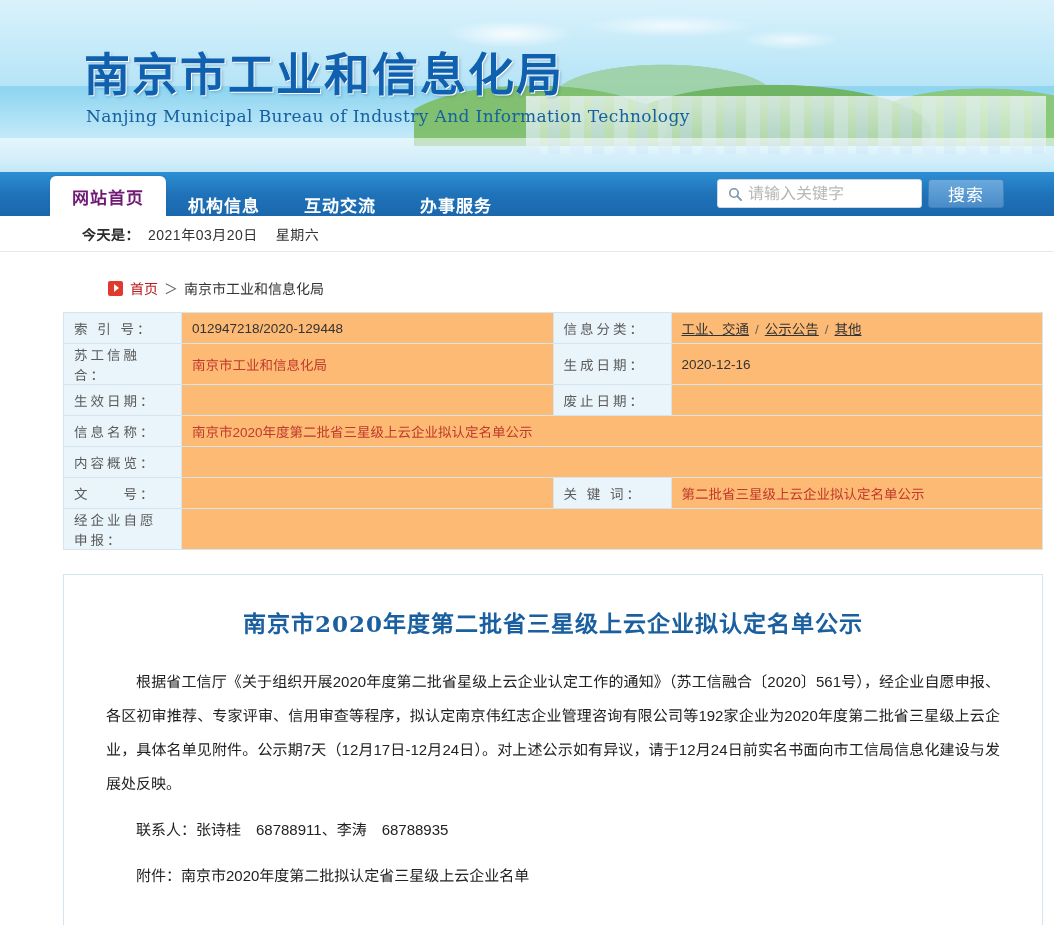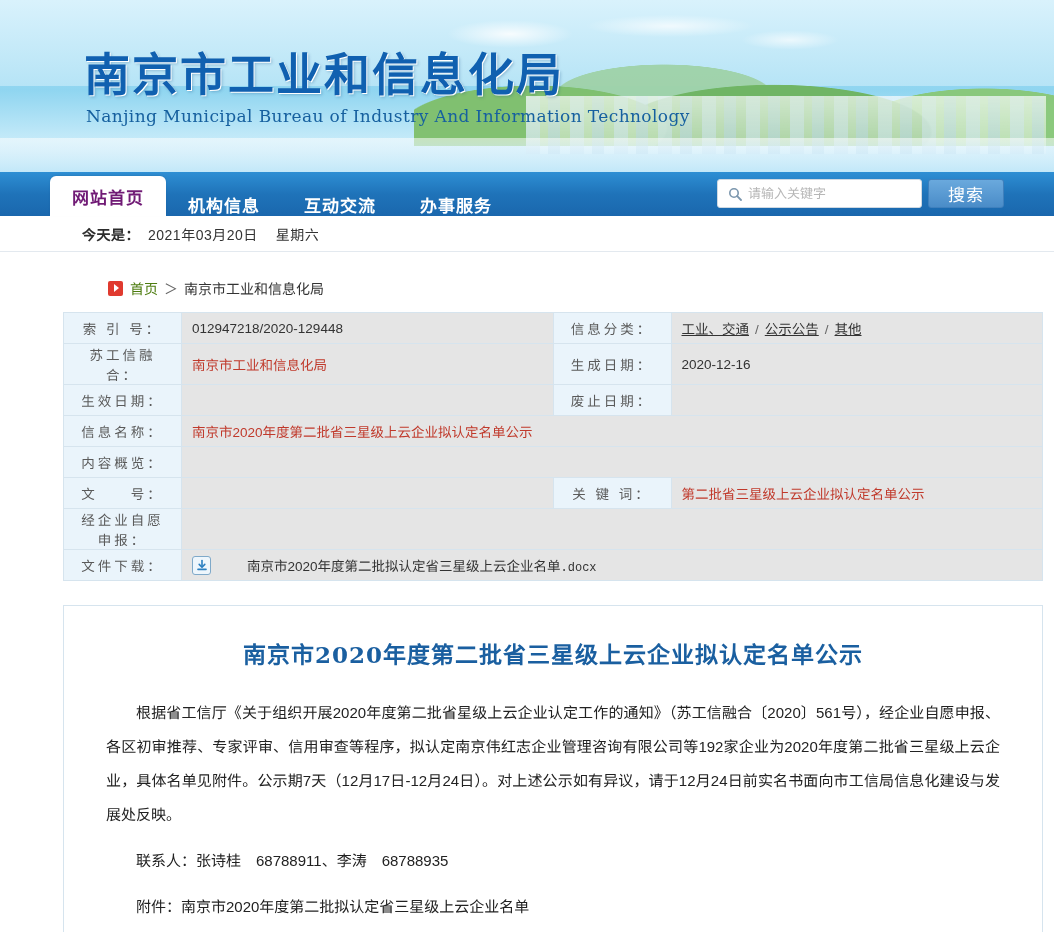--- a/index.html
+++ b/index.html
@@ -114,21 +114,21 @@
     border-radius: 3px;
     display: flex; align-items: center;
   }
   .search-icon {
     width: 22px; margin-left: 6px;
     display: flex; align-items: center; justify-content: center;
   }
   .search-field input {
     border: 0; outline: 0;
     height: 25px; width: 160px;
-    font-size: 13px; color: #333;
+    font-size: 16px; color: #333;
     font-family: "Liberation Sans", sans-serif;
   }
   .search-field input::placeholder { color: #b7b7b7; }
   .search-btn {
     margin-left: 6px;
     width: 76px; height: 29px;
     background: linear-gradient(180deg,#6aa9dd,#4a8cc8);
     border: 1px solid #3f80bd;
     border-radius: 3px;
     color: #fff; font-size: 17px;
@@ -168,47 +168,46 @@
     margin-right: 7px;
     display: inline-flex; align-items: center; justify-content: center;
   }
   .crumb .home-icon span {
     width: 0; height: 0;
     border-left: 5px solid #ffffff;
     border-top: 4px solid transparent;
     border-bottom: 4px solid transparent;
     margin-left: 1px;
   }
-  .crumb a { color: #4d7c0f; text-decoration: none; cursor: pointer; }
+  .crumb a { color: #b91c1c; text-decoration: none; cursor: pointer; }
   .crumb .sep { margin: 0 6px; color: #666; }
 
   
   .info-wrap { width: 980px; margin: 4px auto 0; padding-left: 26px; }
   table.info {
     width: 980px;
     border-collapse: collapse;
     table-layout: fixed;
     font-size: 13.5px;
     color: #333;
   }
   table.info td {
     border: 1px solid #d6e4ee;
     height: 31px;
     padding: 0 10px;
     vertical-align: middle;
   }
   td.k {
     background: #eaf4fb;
     color: #5a5a5a;
-    text-align: center;
     letter-spacing: 3px;
     width: 118px;
     font-size: 13.5px;
   }
-  td.v { background: #e5e5e5; }
+  td.v { background: #fdba74; }
   td.v.red { color: #c0392b; }
   td.cat a { color: #333; text-decoration: underline; cursor: pointer; }
   td.cat .slash { margin: 0 6px; color: #666; }
   .dl-cell { display: flex; align-items: center; }
   .dl-icon {
     width: 19px; height: 19px;
     border: 1px solid #7fa9c9;
     border-radius: 3px;
     background: #eef6fc;
     display: inline-flex; align-items: center; justify-content: center;
@@ -338,35 +337,20 @@
       <tr>
         <td class="k">文　　号：</td>
         <td class="v"></td>
         <td class="k">关 键 词：</td>
         <td class="v red">第二批省三星级上云企业拟认定名单公示</td>
       </tr>
       <tr>
         <td class="k">经企业自愿申报：</td>
         <td class="v" colspan="3"></td>
       </tr>
-      <tr>
-        <td class="k">文件下载：</td>
-        <td class="v" colspan="3">
-          <span class="dl-cell">
-            <span class="dl-icon">
-              <svg width="12" height="12" viewBox="0 0 12 12">
-                <line x1="6" y1="1.5" x2="6" y2="7.6" stroke="#2a7fc0" stroke-width="1.6" stroke-linecap="round"></line>
-                <polyline points="3.2,5.4 6,8.2 8.8,5.4" fill="none" stroke="#2a7fc0" stroke-width="1.6" stroke-linecap="round" stroke-linejoin="round"></polyline>
-                <line x1="2" y1="10.4" x2="10" y2="10.4" stroke="#2a7fc0" stroke-width="1.6" stroke-linecap="round"></line>
-              </svg>
-            </span>
-            <span class="dl-name"><span>南京市2020年度第二批拟认定省三星级上云企业名单</span><span class="ext">.docx</span></span>
-          </span>
-        </td>
-      </tr>
     </tbody>
   </table>
 </div>
 
 <div class="article-wrap">
   <div class="article">
     <h1>南京市2020年度第二批省三星级上云企业拟认定名单公示</h1>
     <p>根据省工信厅《关于组织开展2020年度第二批省星级上云企业认定工作的通知》（苏工信融合〔2020〕561号），经企业自愿申报、各区初审推荐、专家评审、信用审查等程序，拟认定南京伟红志企业管理咨询有限公司等192家企业为2020年度第二批省三星级上云企业，具体名单见附件。公示期7天（12月17日-12月24日）。对上述公示如有异议，请于12月24日前实名书面向市工信局信息化建设与发展处反映。</p>
     <p class="no-indent">联系人：张诗桂　68788911、李涛　68788935</p>
     <p class="no-indent">附件：南京市2020年度第二批拟认定省三星级上云企业名单</p>

